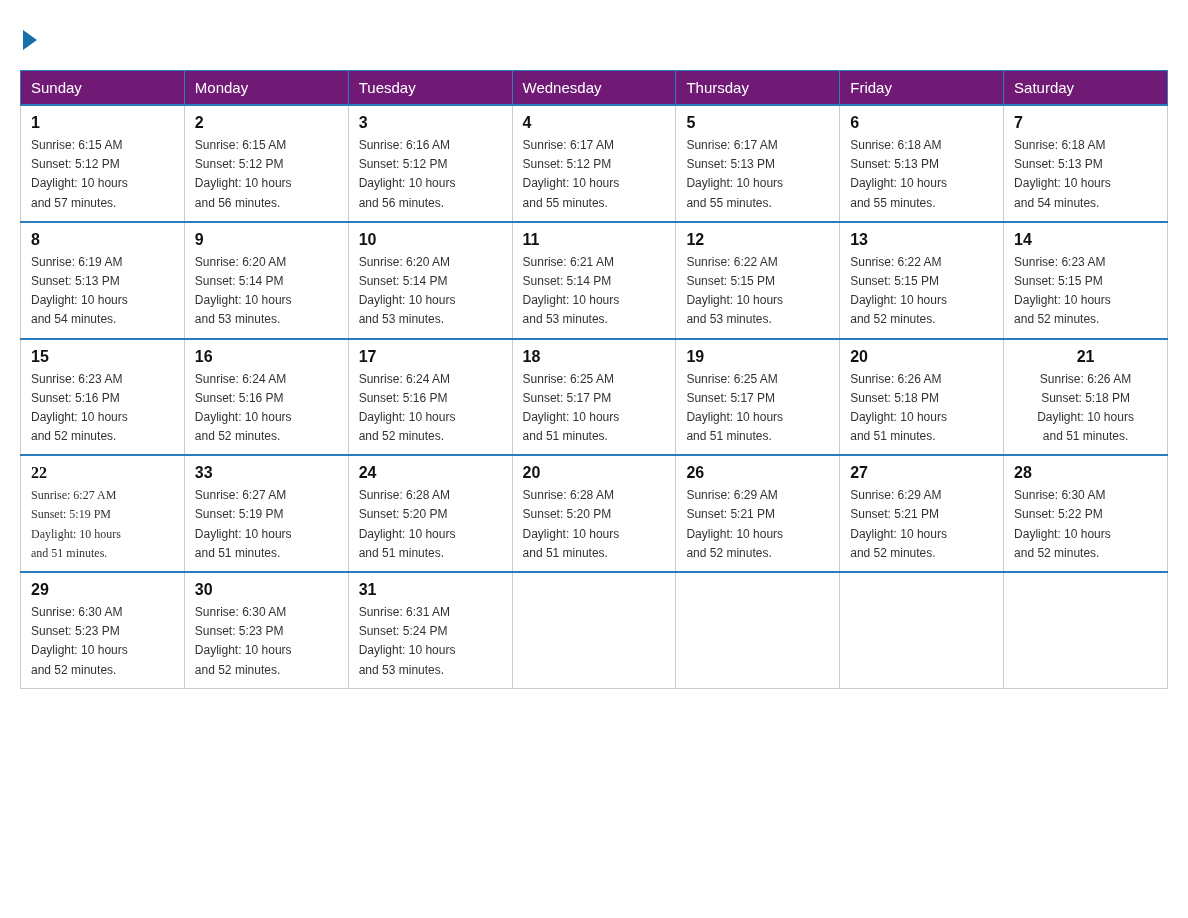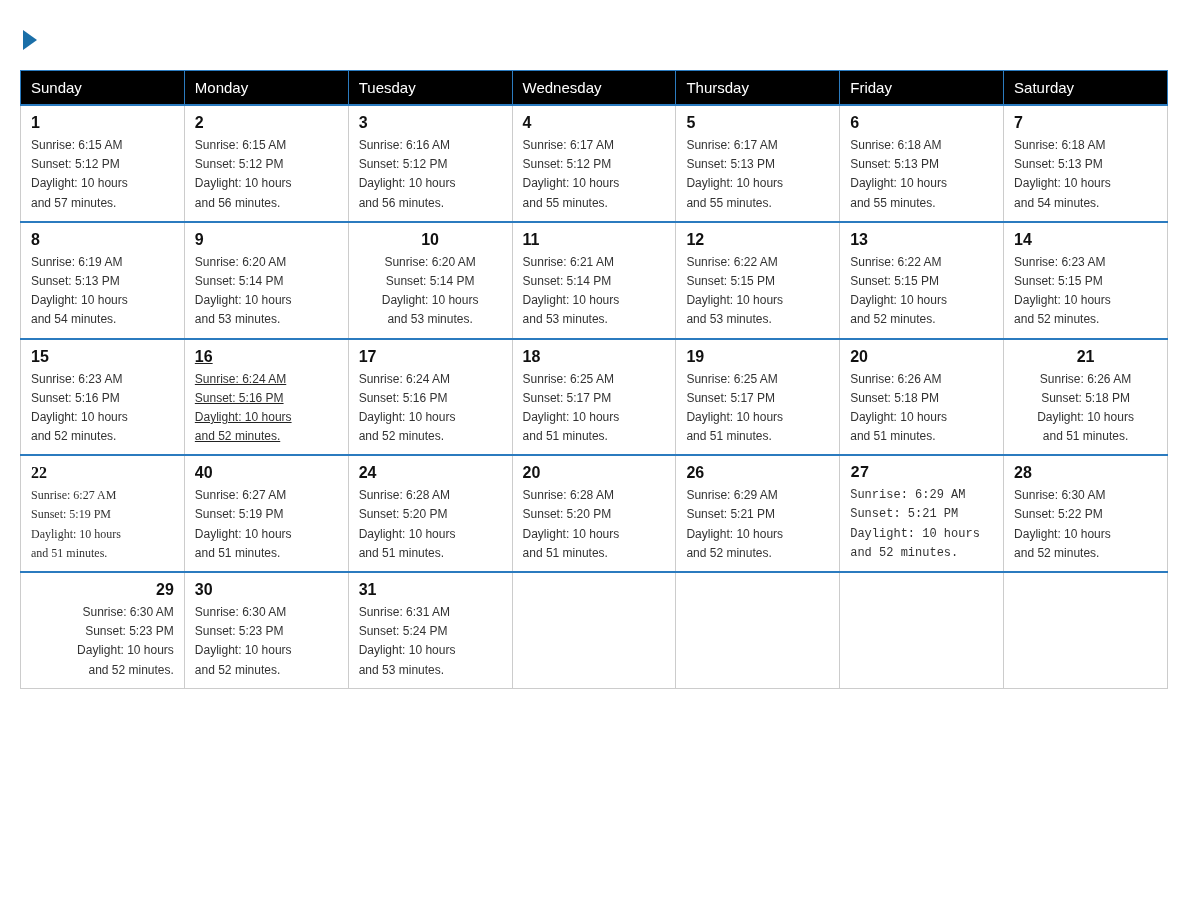--- a/index.html
+++ b/index.html
@@ -51,21 +51,21 @@
       font-size: 18px;
       color: #555;
       margin-top: 4px;
     }
     .calendar {
       width: 100%;
       border-collapse: collapse;
       margin-top: 10px;
     }
     .calendar th {
-      background-color: #000000;
+      background-color: #701a75;
       color: #fff;
       padding: 8px 10px;
       font-size: 15px;
       font-weight: normal;
       text-align: left;
       border: 1px solid #2b7bbf;
     }
     .calendar td {
       vertical-align: top;
       padding: 8px 10px;
@@ -166,21 +166,21 @@
       </tr>
       <tr class="week-row">
         <td style="border-top: 2px solid rgb(43, 123, 191);">
           <div class="day-number">8</div>
           <div class="day-info">Sunrise: 6:19 AM<br>Sunset: 5:13 PM<br>Daylight: 10 hours<br>and 54 minutes.</div>
         </td>
         <td style="border-top: 2px solid rgb(43, 123, 191);">
           <div class="day-number">9</div>
           <div class="day-info">Sunrise: 6:20 AM<br>Sunset: 5:14 PM<br>Daylight: 10 hours<br>and 53 minutes.</div>
         </td>
-        <td style="border-top: 2px solid rgb(43, 123, 191); text-align: center;">
+        <td style="border-top: 2px solid rgb(43, 123, 191);">
           <div class="day-number">10</div>
           <div class="day-info">Sunrise: 6:20 AM<br>Sunset: 5:14 PM<br>Daylight: 10 hours<br>and 53 minutes.</div>
         </td>
         <td style="border-top: 2px solid rgb(43, 123, 191);">
           <div class="day-number">11</div>
           <div class="day-info">Sunrise: 6:21 AM<br>Sunset: 5:14 PM<br>Daylight: 10 hours<br>and 53 minutes.</div>
         </td>
         <td style="border-top: 2px solid rgb(43, 123, 191);">
           <div class="day-number">12</div>
           <div class="day-info">Sunrise: 6:22 AM<br>Sunset: 5:15 PM<br>Daylight: 10 hours<br>and 53 minutes.</div>
@@ -192,21 +192,21 @@
         <td style="border-top: 2px solid rgb(43, 123, 191);">
           <div class="day-number">14</div>
           <div class="day-info">Sunrise: 6:23 AM<br>Sunset: 5:15 PM<br>Daylight: 10 hours<br>and 52 minutes.</div>
         </td>
       </tr>
       <tr class="week-row">
         <td style="border-top: 2px solid rgb(43, 123, 191); margin-left: 47px;">
           <div class="day-number">15</div>
           <div class="day-info">Sunrise: 6:23 AM<br>Sunset: 5:16 PM<br>Daylight: 10 hours<br>and 52 minutes.</div>
         </td>
-        <td style="border-top: 2px solid rgb(43, 123, 191); text-decoration: underline;">
+        <td style="border-top: 2px solid rgb(43, 123, 191);">
           <div class="day-number">16</div>
           <div class="day-info">Sunrise: 6:24 AM<br>Sunset: 5:16 PM<br>Daylight: 10 hours<br>and 52 minutes.</div>
         </td>
         <td style="border-top: 2px solid rgb(43, 123, 191);">
           <div class="day-number">17</div>
           <div class="day-info">Sunrise: 6:24 AM<br>Sunset: 5:16 PM<br>Daylight: 10 hours<br>and 52 minutes.</div>
         </td>
         <td style="border-top: 2px solid rgb(43, 123, 191);">
           <div class="day-number">18</div>
           <div class="day-info">Sunrise: 6:25 AM<br>Sunset: 5:17 PM<br>Daylight: 10 hours<br>and 51 minutes.</div>
@@ -223,46 +223,46 @@
           <div class="day-number">21</div>
           <div class="day-info">Sunrise: 6:26 AM<br>Sunset: 5:18 PM<br>Daylight: 10 hours<br>and 51 minutes.</div>
         </td>
       </tr>
       <tr class="week-row">
         <td style="border-top: 2px solid rgb(43, 123, 191); font-family: Liberation Serif, serif;">
           <div class="day-number">22</div>
           <div class="day-info">Sunrise: 6:27 AM<br>Sunset: 5:19 PM<br>Daylight: 10 hours<br>and 51 minutes.</div>
         </td>
         <td style="border-top: 2px solid rgb(43, 123, 191);">
-          <div class="day-number">40</div>
+          <div class="day-number">33</div>
           <div class="day-info">Sunrise: 6:27 AM<br>Sunset: 5:19 PM<br>Daylight: 10 hours<br>and 51 minutes.</div>
         </td>
         <td style="border-top: 2px solid rgb(43, 123, 191);">
           <div class="day-number">24</div>
           <div class="day-info">Sunrise: 6:28 AM<br>Sunset: 5:20 PM<br>Daylight: 10 hours<br>and 51 minutes.</div>
         </td>
         <td style="border-top: 2px solid rgb(43, 123, 191);">
           <div class="day-number">20</div>
           <div class="day-info">Sunrise: 6:28 AM<br>Sunset: 5:20 PM<br>Daylight: 10 hours<br>and 51 minutes.</div>
         </td>
         <td style="border-top: 2px solid rgb(43, 123, 191);">
           <div class="day-number">26</div>
           <div class="day-info">Sunrise: 6:29 AM<br>Sunset: 5:21 PM<br>Daylight: 10 hours<br>and 52 minutes.</div>
         </td>
-        <td style="border-top: 2px solid rgb(43, 123, 191); font-family: Liberation Mono, monospace;">
+        <td style="border-top: 2px solid rgb(43, 123, 191);">
           <div class="day-number">27</div>
           <div class="day-info">Sunrise: 6:29 AM<br>Sunset: 5:21 PM<br>Daylight: 10 hours<br>and 52 minutes.</div>
         </td>
         <td style="border-top: 2px solid rgb(43, 123, 191);">
           <div class="day-number">28</div>
           <div class="day-info">Sunrise: 6:30 AM<br>Sunset: 5:22 PM<br>Daylight: 10 hours<br>and 52 minutes.</div>
         </td>
       </tr>
       <tr class="week-row">
-        <td style="border-top: 2px solid rgb(43, 123, 191); text-align: right;">
+        <td style="border-top: 2px solid rgb(43, 123, 191);">
           <div class="day-number">29</div>
           <div class="day-info">Sunrise: 6:30 AM<br>Sunset: 5:23 PM<br>Daylight: 10 hours<br>and 52 minutes.</div>
         </td>
         <td style="border-top: 2px solid rgb(43, 123, 191);">
           <div class="day-number">30</div>
           <div class="day-info">Sunrise: 6:30 AM<br>Sunset: 5:23 PM<br>Daylight: 10 hours<br>and 52 minutes.</div>
         </td>
         <td style="border-top: 2px solid rgb(43, 123, 191);">
           <div class="day-number">31</div>
           <div class="day-info">Sunrise: 6:31 AM<br>Sunset: 5:24 PM<br>Daylight: 10 hours<br>and 53 minutes.</div>

